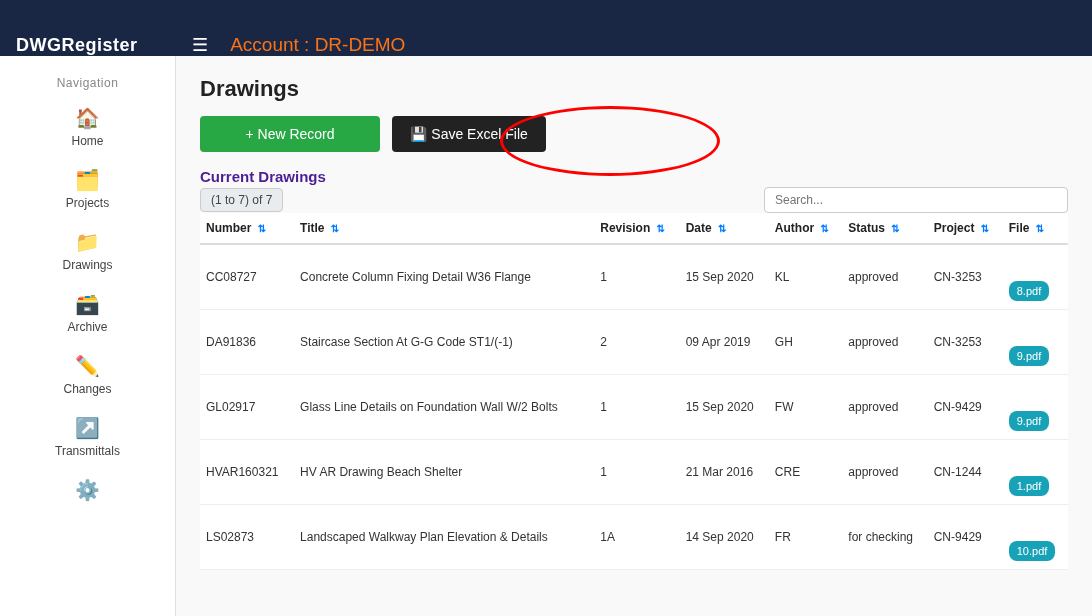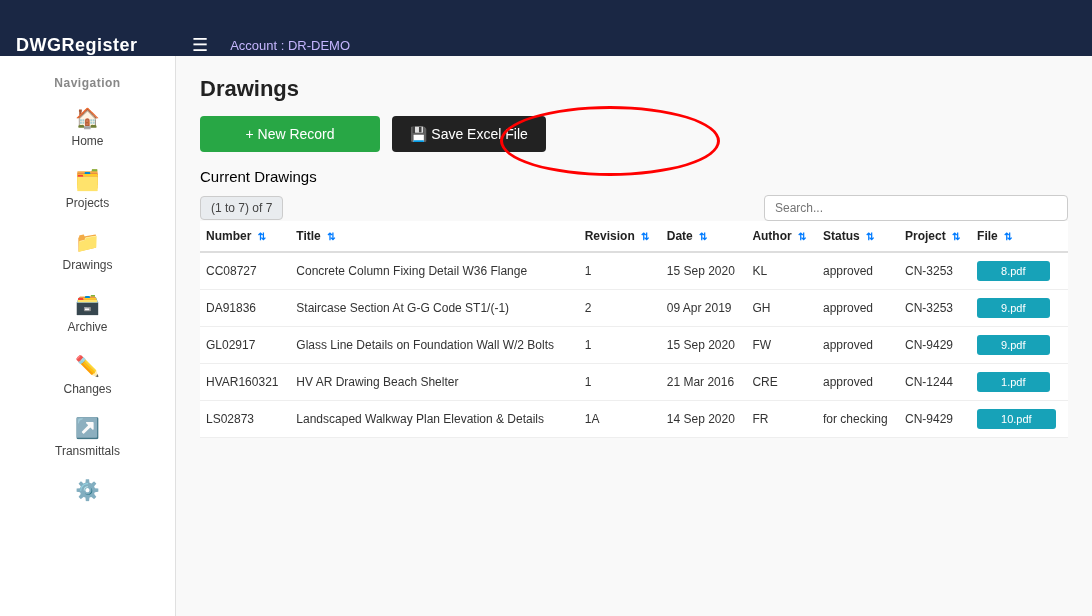--- a/index.html
+++ b/index.html
@@ -25,22 +25,22 @@
       display: flex;
       align-items: center;
       gap: 12px;
     }
     .hamburger {
       font-size: 18px;
       cursor: pointer;
       margin-right: 10px;
     }
     .account-label {
-      font-size: 13px;
-      color: #c4b5fd;
+      font-size: 19px;
+      color: #f97316;
     }
 
     
     .layout {
       display: flex;
       height: calc(616px - 56px);
     }
 
     
     .sidebar {
@@ -49,21 +49,20 @@
       border-right: 1px solid #e0e0e0;
       padding-top: 10px;
       flex-shrink: 0;
     }
     .sidebar-nav-label {
       color: #888;
       font-size: 12px;
       text-align: center;
       padding: 10px 0 6px 0;
       letter-spacing: 0.5px;
-      font-weight: bold;
     }
     .sidebar-item {
       display: flex;
       flex-direction: column;
       align-items: center;
       padding: 10px 0;
       cursor: pointer;
       color: #444;
       font-size: 12px;
       gap: 4px;
@@ -126,23 +125,23 @@
       top: -10px;
       width: 220px;
       height: 70px;
       border: 3px solid red;
       border-radius: 50%;
       pointer-events: none;
     }
 
     .section-title {
       font-size: 15px;
-      font-weight: normal;
-      color: #000000;
-      margin-bottom: 10px;
+      font-weight: bold;
+      color: #4c1d95;
+      margin-bottom: 2px;
     }
     .table-header-row {
       display: flex;
       justify-content: space-between;
       align-items: center;
     }
     .record-count {
       background: #e9ecef;
       border: 1px solid #ccc;
       border-radius: 4px;
@@ -187,25 +186,26 @@
       color: #333;
     }
     .link-cell {
       color: #007bff;
       cursor: pointer;
     }
     .file-btn {
       background: #17a2b8;
       color: white;
       border: none;
-      padding: 4px 24px;
-      border-radius: 3px;
+      padding: 4px 8px;
+      border-radius: 8px;
       cursor: pointer;
       font-size: 11px;
       white-space: nowrap;
+      margin-top: 28px;
     }
     .status-approved { color: #333; }
     .status-checking { color: #333; }
   </style>
 </head>
 <body>
 
 <div class="topbar">
   <div class="topbar-logo">DWGRegister</div>
   <div class="topbar-right">

